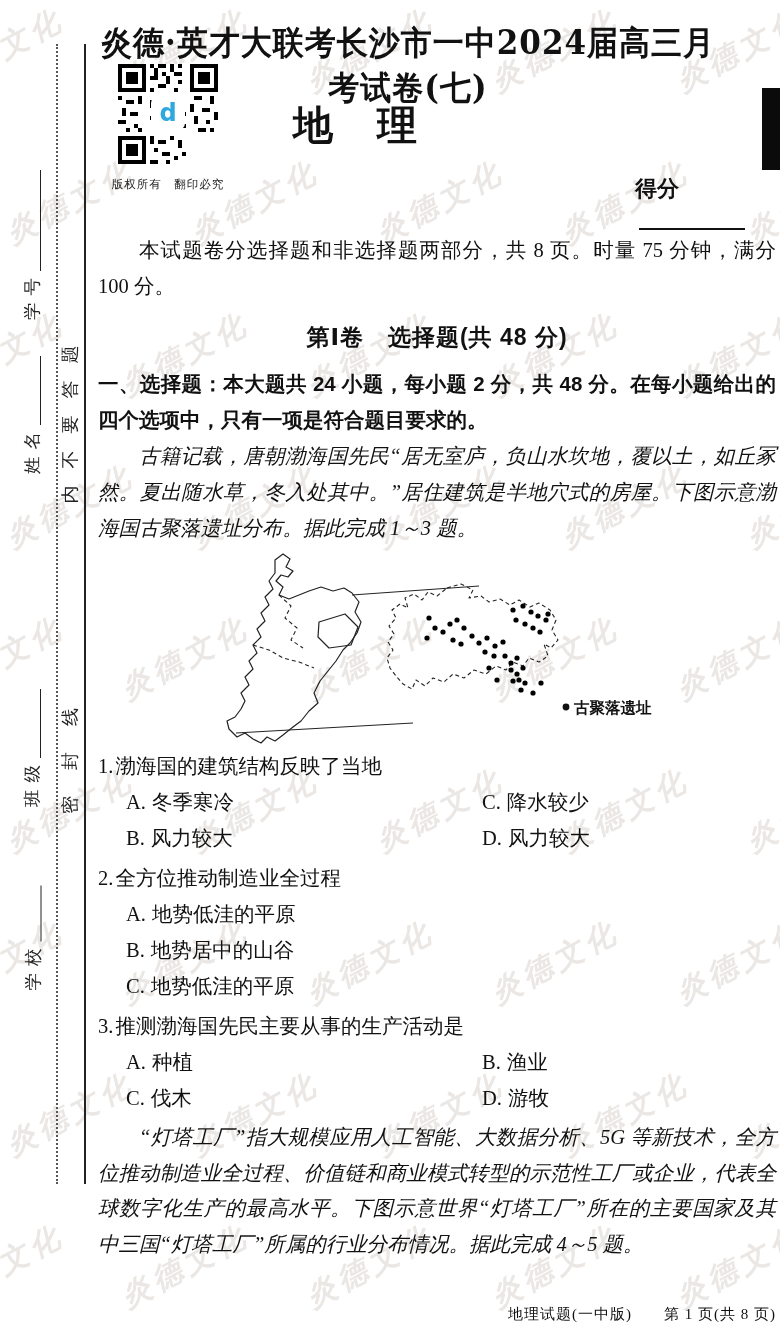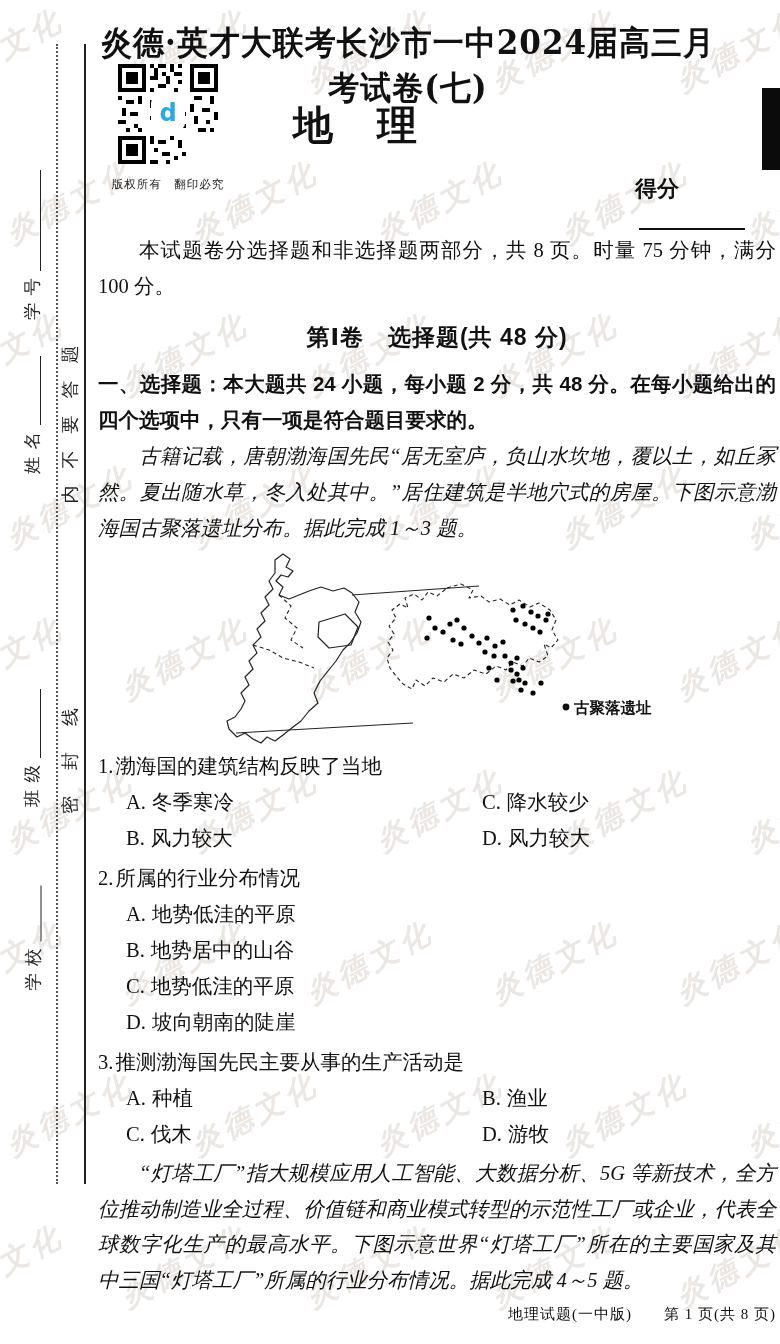--- a/index.html
+++ b/index.html
@@ -321,25 +321,24 @@
         <div class="q-stem"><span class="q-num">1.</span><span>渤海国的建筑结构反映了当地</span></div>
         <div class="opts-2">
           <span class="opt"><span>A.</span><span class="opt-text">冬季寒冷</span></span>
           <span class="opt"><span>C.</span><span class="opt-text">降水较少</span></span>
           <span class="opt"><span>B.</span><span class="opt-text">风力较大</span></span>
           <span class="opt"><span>D.</span><span class="opt-text">风力较大</span></span>
         </div>
       </div>
 
       <div class="question opts-1">
-        <div class="q-stem"><span class="q-num">2.</span><span>所属的行业分布情况</span></div>
+        <div class="q-stem"><span class="q-num">2.</span><span>全方位推动制造业全过程</span></div>
         <span class="opt"><span>A.</span><span class="opt-text">地势低洼的平原</span></span>
         <span class="opt"><span>B.</span><span class="opt-text">地势居中的山谷</span></span>
         <span class="opt"><span>C.</span><span class="opt-text">地势低洼的平原</span></span>
-        <span class="opt"><span>D.</span><span class="opt-text">坡向朝南的陡崖</span></span>
       </div>
 
       <div class="question">
         <div class="q-stem"><span class="q-num">3.</span><span>推测渤海国先民主要从事的生产活动是</span></div>
         <div class="opts-2">
           <span class="opt"><span>A.</span><span class="opt-text">种植</span></span>
           <span class="opt"><span>B.</span><span class="opt-text">渔业</span></span>
           <span class="opt"><span>C.</span><span class="opt-text">伐木</span></span>
           <span class="opt"><span>D.</span><span class="opt-text">游牧</span></span>
         </div>

